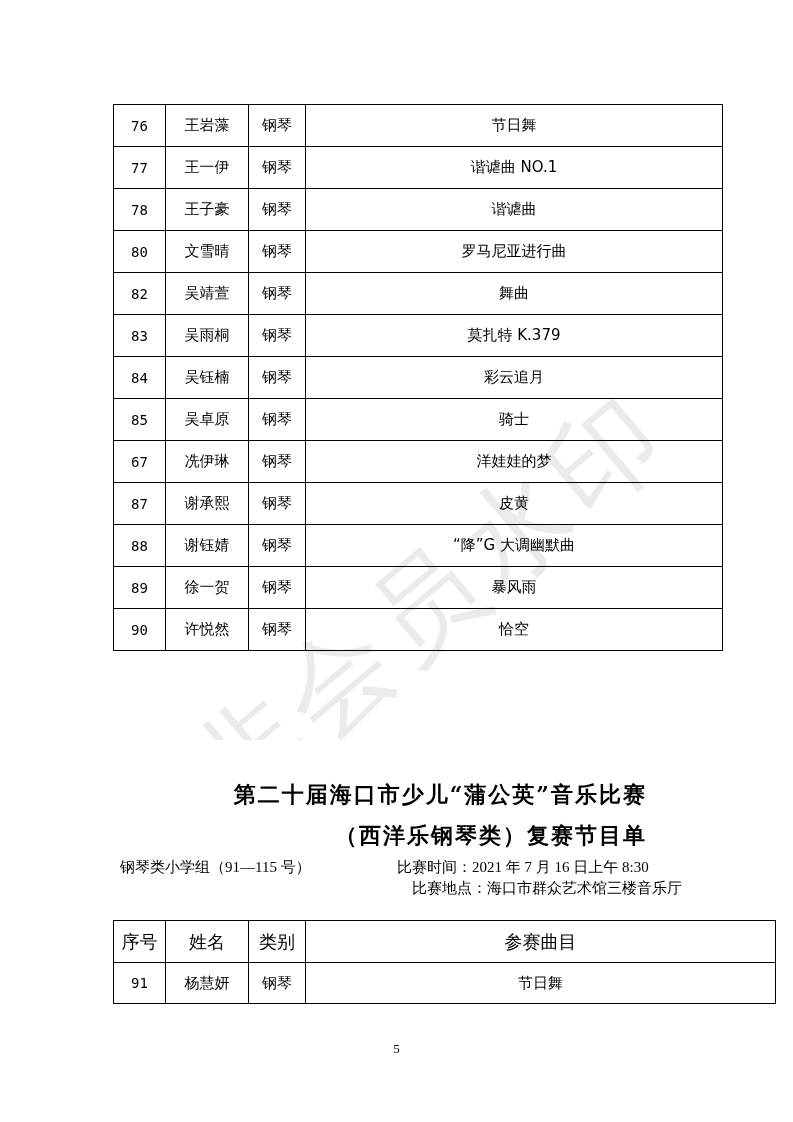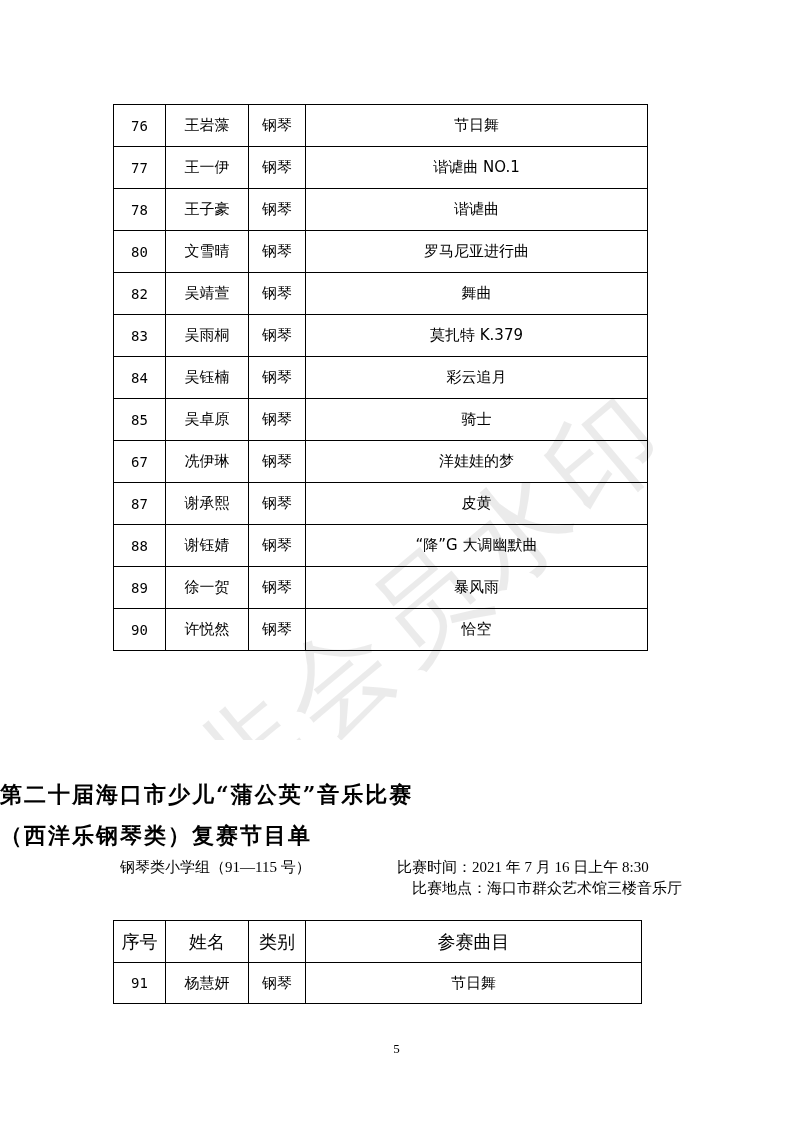--- a/index.html
+++ b/index.html
@@ -1,28 +1,28 @@
 <!DOCTYPE html>
 <html><head>
   <meta charset="utf-8">
   <style>
     html, body { margin: 0; padding: 0; background: #ffffff; }
     body { width: 793px; height: 1122px; position: relative; overflow: hidden;
       font-family: "DejaVu Sans", "Liberation Sans", sans-serif; color: #000; }
     table { border-collapse: collapse; position: absolute; left: 113px; table-layout: fixed; }
     td, th { border: 1px solid #000; text-align: center; vertical-align: middle; padding: 0;
       font-weight: normal; font-size: 15px; }
-    #table-1 { top: 104px; width: 535px; }
+    #table-1 { top: 104px; width: 610px; }
     #table-1 td { height: 41px; }
-    #table-2 { top: 920px; width: 529px; }
+    #table-2 { top: 920px; width: 663px; }
     #table-2 th { height: 41px; font-size: 18px; font-family: "DejaVu Sans", sans-serif; }
     #table-2 td { height: 40px; }
     .col-no { width: 52px; } .col-name { width: 83px; } .col-cat { width: 57px; }
     .num { font-family: "DejaVu Sans Mono", "Liberation Mono", monospace; font-size: 14px; }
-    .title { position: absolute; left: 0; width: 647px; text-align: left;
+    .title { position: absolute; left: 0; width: 647px; text-align: right;
       font-family: "DejaVu Serif", "Liberation Serif", serif; font-weight: bold; font-size: 22px; letter-spacing: 2px; }
     #title-1 { top: 780px; }
     #title-2 { top: 821px; }
     .info { position: absolute; font-family: "Liberation Serif", "DejaVu Serif", serif; font-weight: normal; font-size: 15px; white-space: nowrap; }
     #group-label { left: 120px; top: 858px; }
     #match-time { left: 397px; top: 858px; }
     #match-venue { left: 412px; top: 879px; }
     #page-number { position: absolute; top: 1041px; left: 0; width: 793px; text-align: center;
       font-family: "Liberation Serif", serif; font-size: 13px; }
     #watermark { position: absolute; left: 150px; top: 380px; width: 520px; height: 360px; pointer-events: none;

